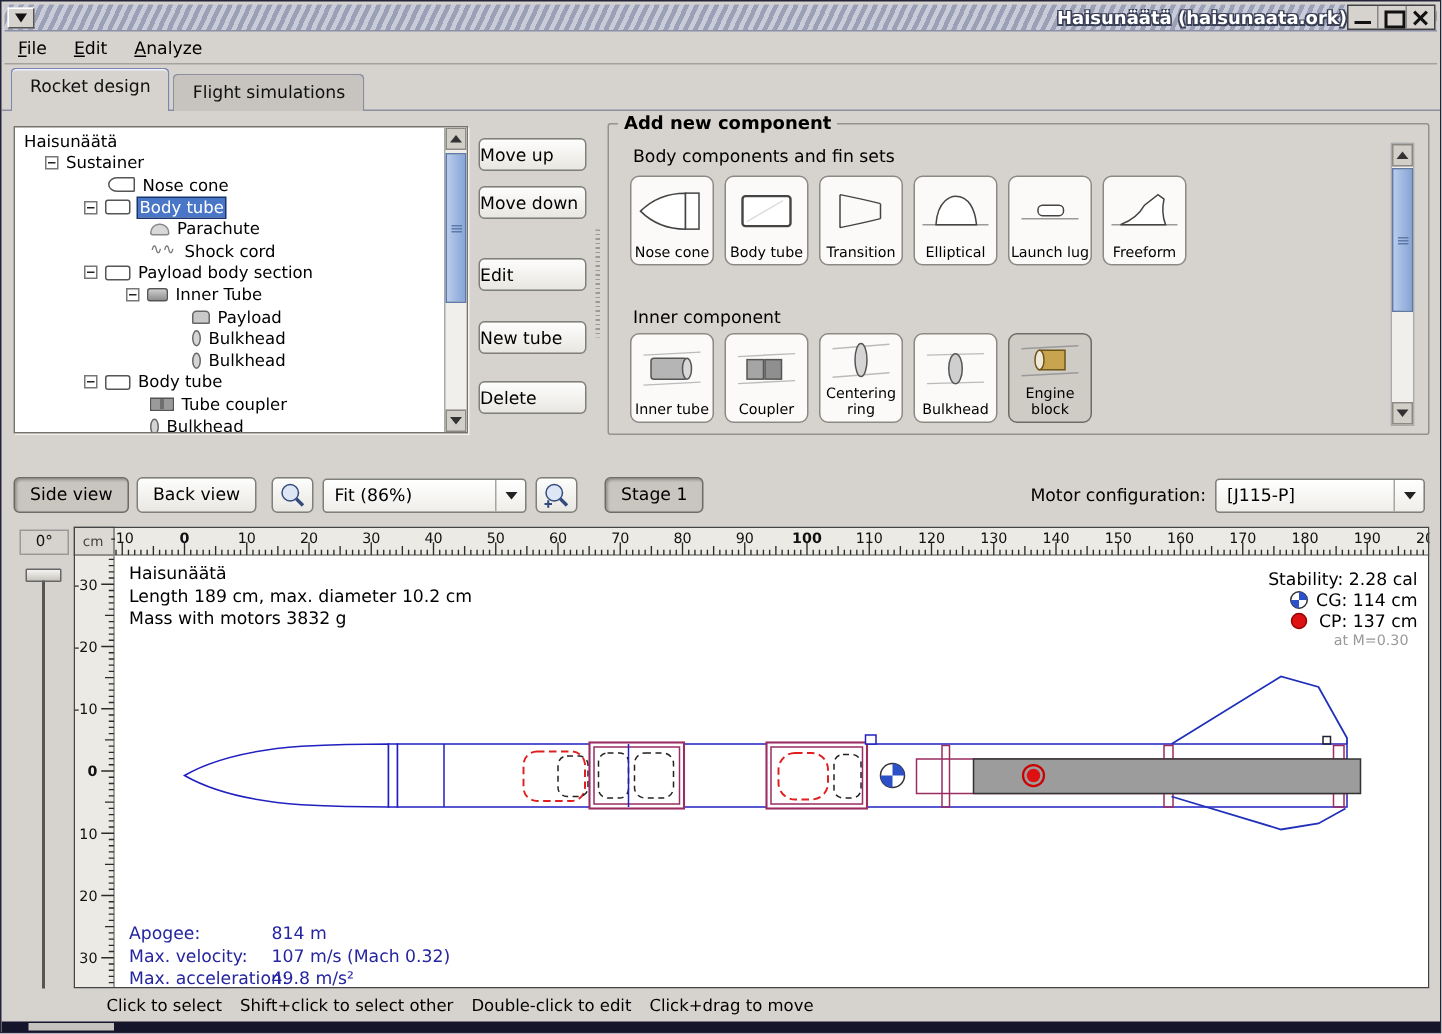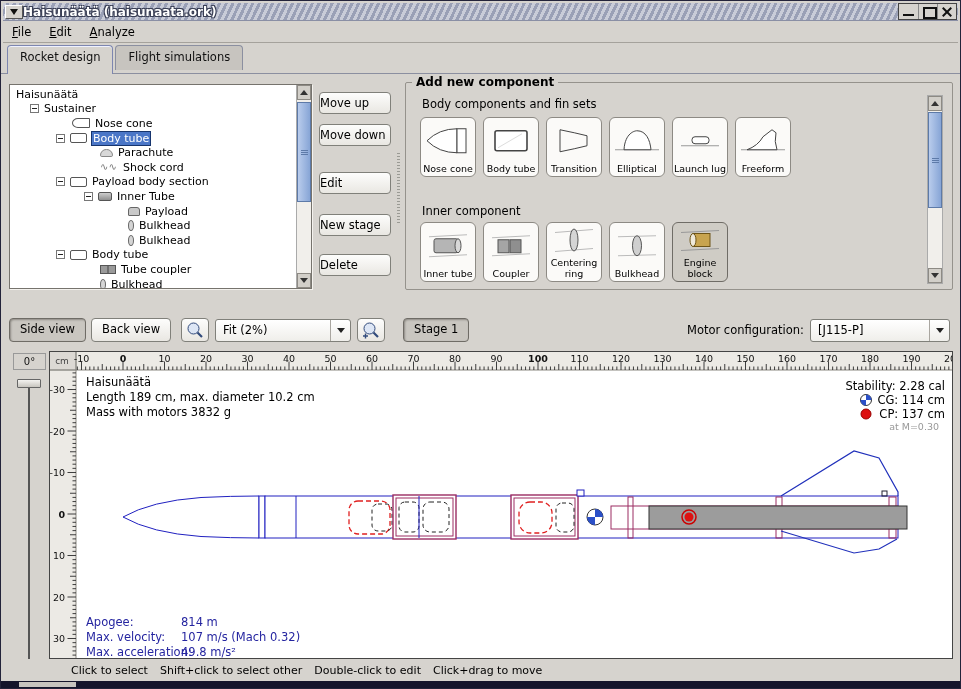--- a/index.html
+++ b/index.html
@@ -6,38 +6,38 @@
   body {font-family:"DejaVu Sans","Liberation Sans",sans-serif;background:#fff}
   #win {position:relative;width:961px;height:689px;background:#d6d3ce;border:1px solid #23233a;overflow:hidden}
 
   
   .titlebar {position:absolute;left:2px;top:2px;right:2px;height:18px;
     background:repeating-linear-gradient(115deg,#c9ccd8 0 3px,#9aa0b6 3px 6px);
     display:flex;align-items:center;border-bottom:1px solid #8a8fa5}
   .menu-btn {width:18px;height:14px;margin-left:2px;background:#d6d3ce;border:1px solid #555;
     border-top-color:#fff;border-left-color:#fff;display:flex;align-items:center;justify-content:center}
   .menu-btn i {width:0;height:0;border:4px solid transparent;border-top:6px solid #111;margin-top:5px}
-  .wtitle {flex:1;text-align:left;color:#fff;font-size:12px;font-weight:bold;
+  .wtitle {flex:1;text-align:right;color:#fff;font-size:12px;font-weight:bold;
     text-shadow:1px 1px 0 #3a3f55, -1px -1px 0 #3a3f55, 1px -1px 0 #3a3f55, -1px 1px 0 #3a3f55}
   .wctrls {display:flex;background:#d6d3ce;border:1px solid #444;margin-right:1px}
   .wc {width:19px;height:15px;position:relative;border-left:1px solid #888}
   .wc:first-child {border-left:none}
   .wc-min::after {content:"";position:absolute;left:4px;right:4px;bottom:3px;height:2px;background:#111}
   .wc-max::after {content:"";position:absolute;left:4px;top:3px;width:10px;height:8px;border:2px solid #111}
   .wc-close::before,.wc-close::after {content:"";position:absolute;left:3px;top:6.5px;width:12px;height:2px;background:#111}
   .wc-close::before {transform:rotate(45deg)}
   .wc-close::after {transform:rotate(-45deg)}
 
   
   .menubar {position:absolute;left:2px;top:21px;right:2px;height:21px;display:flex;align-items:center;
     background:#d6d3ce;border-bottom:1px solid #a5a29c}
   .mitem {padding:2px 9px;font-size:11.5px;color:#000}
 
   
-  .tabs {position:absolute;left:6px;top:44px;height:29px;display:flex;align-items:flex-start;z-index:3}
+  .tabs {position:absolute;left:6px;top:44px;height:29px;display:flex;align-items:flex-end;z-index:3}
   .tab {font-size:11.5px;padding:4px 12px;border:1px solid #8b8fa0;border-bottom:none;
     border-radius:4px 4px 0 0;background:#c7c4bf;height:25px;margin-right:2px;color:#111}
   .tab.active {background:#d6d3ce;height:29px;border-color:#7d86b0;box-shadow:inset 0 1px 0 #eef1ff;position:relative}
   .tab.active::after {content:"";position:absolute;left:0;right:0;bottom:-1px;height:2px;background:#d6d3ce}
   .tabline {position:absolute;left:0;right:0;top:72px;border-top:1px solid #8b8fa0;z-index:1}
 
   
   .treepanel {position:absolute;left:8px;top:83px;width:303px;height:205px;background:#fff;
     border:1px solid #76736d;box-shadow:1px 1px 0 #f4f2ee;overflow:hidden}
   .treerows {position:absolute;left:2px;top:2px;right:17px;bottom:2px}
@@ -216,21 +216,21 @@
         </div>
       <div class="sbtn down">
           <i></i>
         </div>
     </div>
   </div>
 
   <div class="btn abtn" style="top:91px">Move up</div>
   <div class="btn abtn" style="top:123px">Move down</div>
   <div class="btn abtn" style="top:171px">Edit</div>
-  <div class="btn abtn" style="top:213px">New stage</div>
+  <div class="btn abtn" style="top:213px">New tube</div>
   <div class="btn abtn" style="top:253px">Delete</div>
   <div class="vdots"></div>
 
   <div class="acpanel">
     <div class="actitle">Add new component</div>
     <div class="aclabel" style="top:14px">Body components and fin sets</div>
     <div class="acrow" style="top:34px">
       <div class="cbtn">
         <svg width="54" height="34" viewBox="0 0 54 34">
             <path d="M6,17 Q18,5 36,5 L36,29 Q18,29 6,17 Z" fill="#fff" stroke="#444"></path>
@@ -332,21 +332,21 @@
   <div class="vtoolbar">
     <div class="btn tbtn pressed">Side view</div>
     <div class="btn tbtn" style="margin-left:5px">Back view</div>
     <div class="btn sq" style="margin-left:10px">
       <svg width="20" height="20" viewBox="0 0 20 20">
           <circle cx="8.5" cy="8.5" r="5.5" fill="#dde6f5" stroke="#324b7c"></circle>
           <line x1="12.5" y1="12.5" x2="17" y2="17" stroke="#324b7c" stroke-width="2.2"></line>
         </svg>
     </div>
     <div class="combo" style="width:136px;margin-left:6px">
-      <span class="ctext">Fit (2%)</span>
+      <span class="ctext">Fit (86%)</span>
       <span class="carr">
           <i></i>
         </span>
     </div>
     <div class="btn sq" style="margin-left:6px">
       <svg width="20" height="20" viewBox="0 0 20 20">
           <circle cx="8.5" cy="8.5" r="5.5" fill="#dde6f5" stroke="#324b7c"></circle>
           <line x1="12.5" y1="12.5" x2="17" y2="17" stroke="#324b7c" stroke-width="2.2"></line>
           <path d="M2,16 h5 M4.5,13.5 v5" stroke="#324b7c" stroke-width="1.4"></path>
         </svg>

